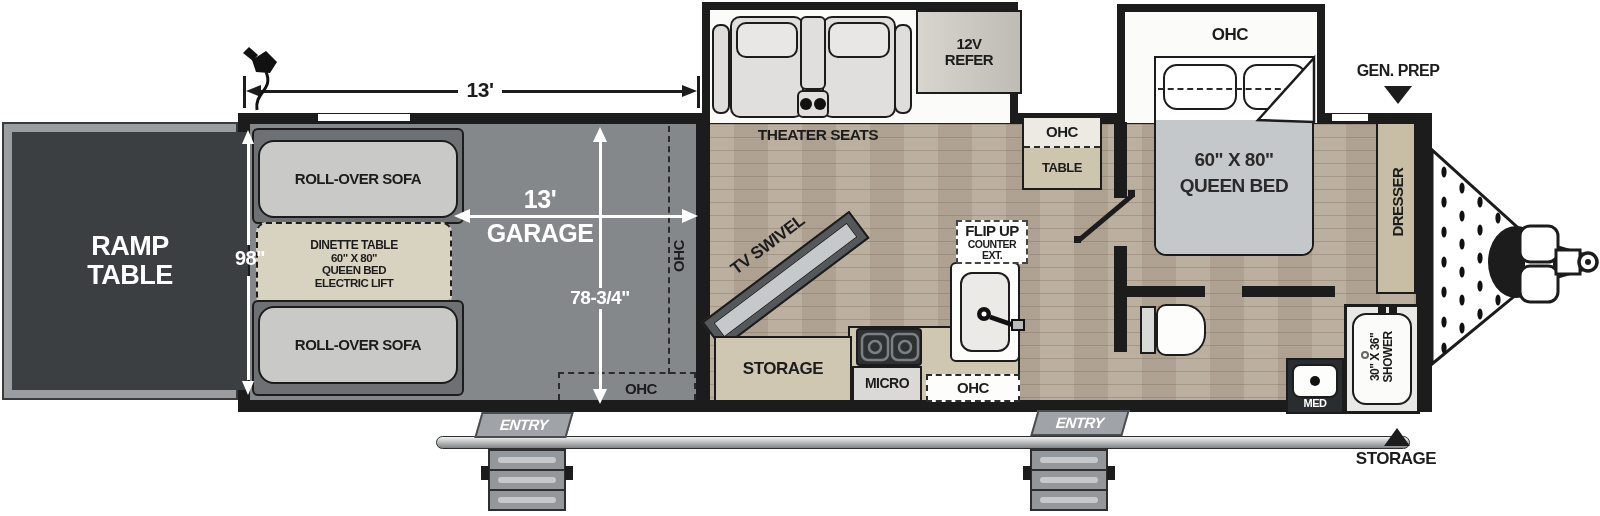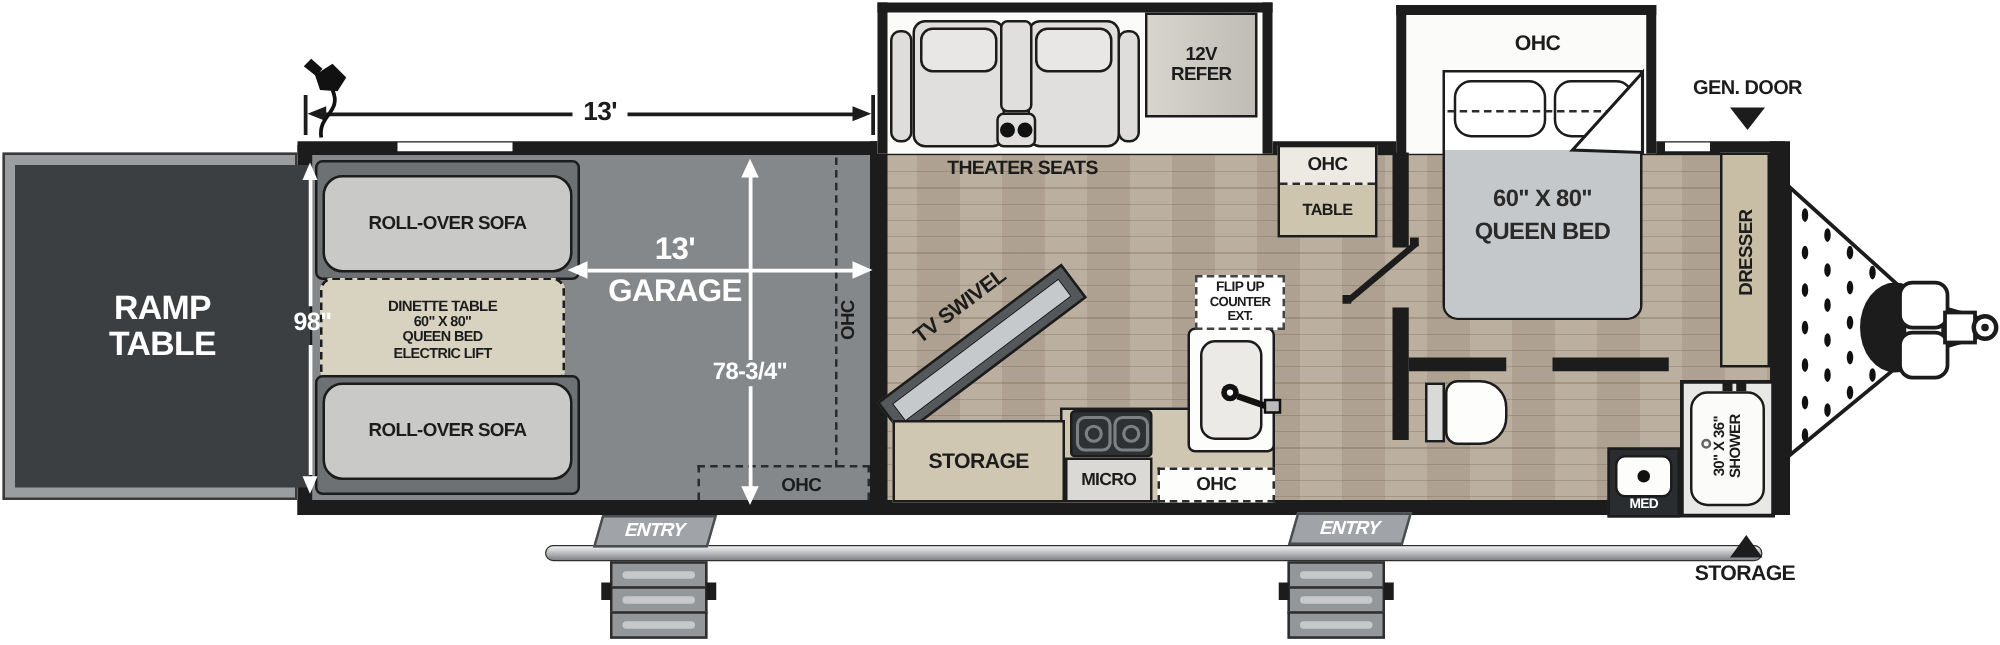--- a/index.html
+++ b/index.html
@@ -95,21 +95,21 @@
   <div class="a" style="left:894px;top:24px;width:18px;height:90px;background:#dedddb;border:2px solid #1c1c1c;border-radius:8px;z-index:3"></div>
   <div class="a" style="left:730px;top:16px;width:74px;height:102px;background:#e0dfdd;border:2px solid #1c1c1c;border-radius:10px;z-index:3"></div>
   <div class="a" style="left:736px;top:22px;width:62px;height:36px;background:#e8e7e5;border:2px solid #1c1c1c;border-radius:10px;z-index:3"></div>
   <div class="a" style="left:822px;top:16px;width:74px;height:102px;background:#e0dfdd;border:2px solid #1c1c1c;border-radius:10px;z-index:3"></div>
   <div class="a" style="left:828px;top:22px;width:62px;height:36px;background:#e8e7e5;border:2px solid #1c1c1c;border-radius:10px;z-index:3"></div>
   <div class="a" style="left:800px;top:16px;width:26px;height:74px;background:#e0dfdd;border:2px solid #1c1c1c;border-radius:6px;z-index:3"></div>
   <div class="a" style="left:797px;top:90px;width:32px;height:28px;background:#e0dfdd;border:2px solid #1c1c1c;border-radius:6px;z-index:3"></div>
   <div class="a" style="left:800px;top:98px;width:12px;height:12px;background:#111;border-radius:50%;z-index:4"></div>
   <div class="a" style="left:814px;top:98px;width:12px;height:12px;background:#111;border-radius:50%;z-index:4"></div>
   <div class="lbl" style="left:728px;top:127px;width:180px;font-size:15.5px;z-index:5">THEATER SEATS</div>
-  <div class="a ctr" style="left:916px;top:10px;width:90px;height:84px;background:linear-gradient(90deg,#d8d5ce,#bfbcb5);border:2px solid #1c1c1c;z-index:3">
+  <div class="a ctr" style="left:916px;top:10px;width:106px;height:84px;background:linear-gradient(90deg,#d8d5ce,#bfbcb5);border:2px solid #1c1c1c;z-index:3">
     <div class="lbl" style="position:static;font-size:15px">12V</div>
     <div class="lbl" style="position:static;font-size:15px">REFER</div>
   </div>
 
   <div class="a" style="left:693px;top:263px;width:185px;height:34px;background:#55585b;border:2px solid #1c1c1c;transform:rotate(-37deg);z-index:3">
     <div class="a" style="left:7px;top:6px;width:167px;height:18px;background:#c6c9cb;border:1px solid #1c1c1c"></div>
   </div>
   <div class="lbl" style="left:688px;top:236px;width:160px;font-size:17px;transform:rotate(-37deg);z-index:5">TV SWIVEL</div>
 
   <div class="a tanbox" style="left:848px;top:326px;width:172px;height:76px;z-index:2"></div>
@@ -119,21 +119,21 @@
   <div class="a" style="left:856px;top:328px;width:66px;height:38px;background:#2e3133;border:2px solid #1c1c1c;border-radius:4px;z-index:3"></div>
   <div class="a ctr" style="left:852px;top:366px;width:70px;height:36px;background:#dbd9d5;border:2px solid #1c1c1c;z-index:3">
     <div class="lbl" style="position:static;font-size:14px">MICRO</div>
   </div>
   <div class="a ctr" style="left:926px;top:374px;width:94px;height:28px;background:#fdfdfc;border:2px dashed #2b2b2b;z-index:3">
     <div class="lbl" style="position:static;font-size:15px">OHC</div>
   </div>
   <div class="a whbox" style="left:950px;top:262px;width:70px;height:100px;border-radius:6px;z-index:3"></div>
   <div class="a" style="left:960px;top:272px;width:50px;height:80px;background:#eceae6;border:2px solid #1c1c1c;border-radius:12px;z-index:3"></div>
   <div class="a ctr" style="left:956px;top:220px;width:72px;height:44px;background:#fff;border:2px dashed #444;z-index:4">
-    <div class="lbl" style="position:static;font-size:11px">FLIP UP</div>
+    <div class="lbl" style="position:static;font-size:15px">FLIP UP</div>
     <div class="lbl" style="position:static;font-size:10.5px">COUNTER</div>
     <div class="lbl" style="position:static;font-size:10.5px">EXT.</div>
   </div>
 
   <div class="a" style="left:1022px;top:116px;width:80px;height:74px;border:2px solid #1c1c1c;background:#cdc5ae;z-index:3">
     <div class="ctr" style="width:100%;height:30px;background:#eceae3;border-bottom:2px dashed #2b2b2b">
       <div class="lbl" style="position:static;font-size:15px">OHC</div>
     </div>
     <div class="ctr" style="width:100%;height:40px">
       <div class="lbl" style="position:static;font-size:13px">TABLE</div>
@@ -145,21 +145,21 @@
     <div class="a" style="left:0;top:62px;width:156px;height:134px;background:#c5c8ca;border-radius:0 0 10px 10px"></div>
   </div>
   <div class="a" style="left:1163px;top:64px;width:74px;height:46px;background:#fff;border:2px solid #1c1c1c;border-radius:14px;z-index:4"></div>
   <div class="a" style="left:1243px;top:64px;width:64px;height:46px;background:#fff;border:2px solid #1c1c1c;border-radius:14px;z-index:4"></div>
   <div class="a" style="left:1158px;top:88px;width:152px;height:0;border-top:2px dashed #2b2b2b;z-index:5"></div>
   <div class="lbl" style="left:1180px;top:26px;width:100px;font-size:17px;z-index:5">OHC</div>
   <div class="lbl" style="left:1154px;top:150px;width:160px;font-size:19px;color:#2a2a2a;z-index:5">60" X 80"</div>
   <div class="lbl" style="left:1154px;top:176px;width:160px;font-size:19px;color:#2a2a2a;z-index:5">QUEEN BED</div>
   <div class="a" style="left:1376px;top:122px;width:40px;height:172px;background:#c8bea6;border:2px solid #1c1c1c;z-index:3"></div>
   <div class="lbl" style="left:1338px;top:194px;width:120px;font-size:15px;transform:rotate(-90deg);z-index:5">DRESSER</div>
-  <div class="lbl" style="left:1330px;top:62px;width:136px;font-size:16px;z-index:5">GEN. DOOR</div>
+  <div class="lbl" style="left:1330px;top:62px;width:136px;font-size:16px;z-index:5">GEN. PREP</div>
   <div class="tri" style="left:1384px;top:86px;border-left:14px solid transparent;border-right:14px solid transparent;border-top:18px solid #1c1c1c;z-index:5"></div>
 
   <div class="wall" style="left:1114px;top:122px;width:13px;height:76px;z-index:3"></div>
   <div class="wall" style="left:1114px;top:246px;width:13px;height:106px;z-index:3"></div>
   <div class="wall" style="left:1127px;top:286px;width:78px;height:11px;z-index:3"></div>
   <div class="wall" style="left:1242px;top:286px;width:93px;height:11px;z-index:3"></div>
   <div class="a" style="left:1070px;top:215px;width:72px;height:5px;background:#1c1c1c;transform:rotate(-40deg);z-index:4"></div>
   <div class="a" style="left:1074px;top:236px;width:7px;height:7px;background:#1c1c1c;z-index:4"></div>
   <div class="a" style="left:1128px;top:190px;width:7px;height:7px;background:#1c1c1c;z-index:4"></div>
   <div class="a" style="left:1140px;top:306px;width:16px;height:48px;background:#d9d9d7;border:2px solid #1c1c1c;z-index:3"></div>

